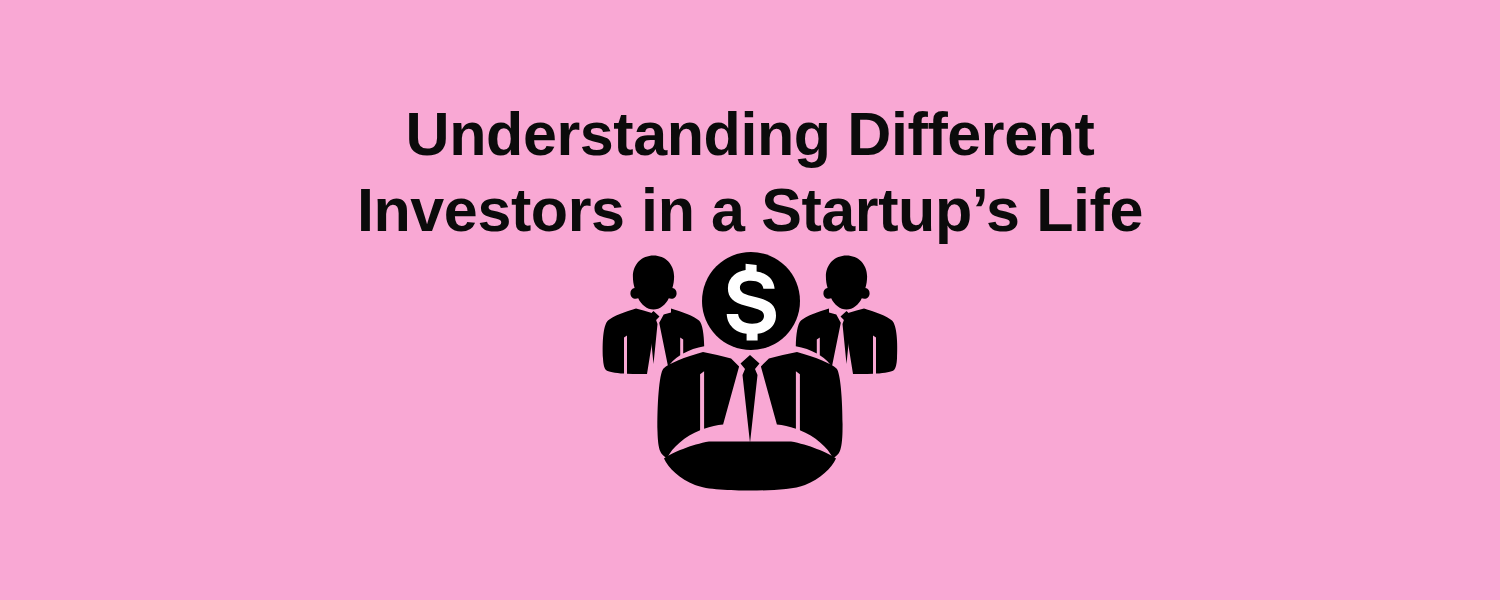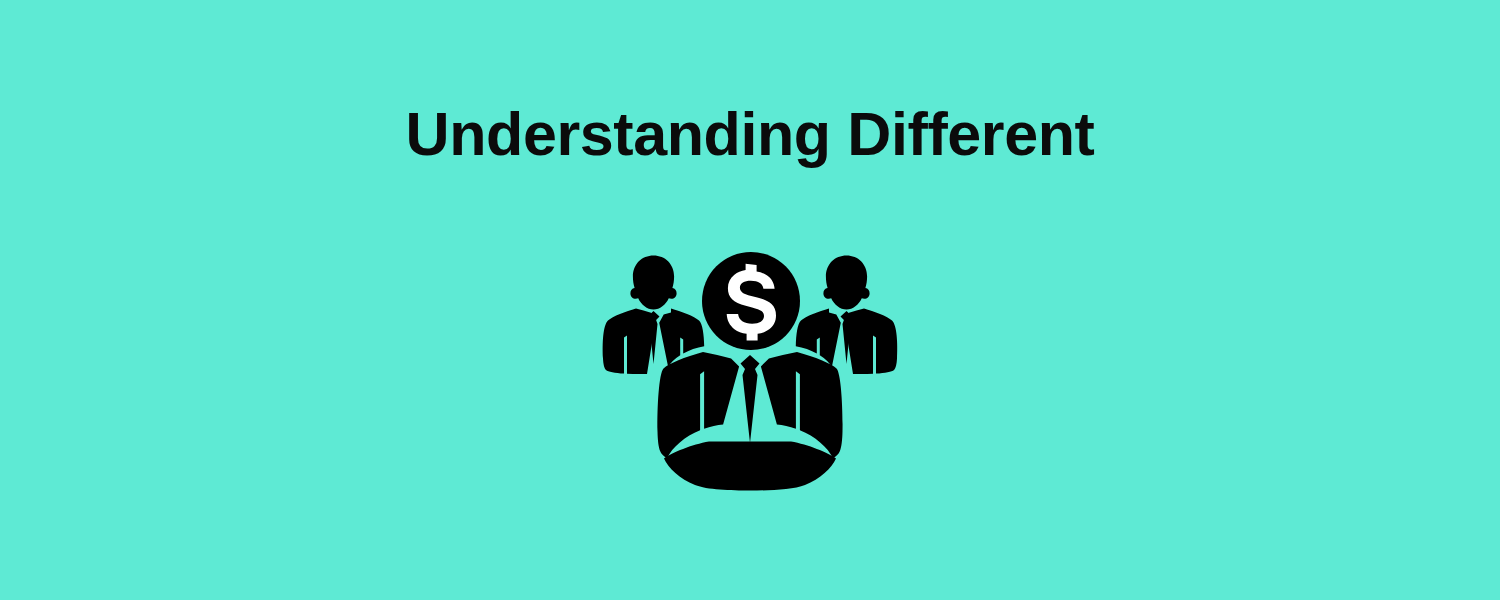--- a/index.html
+++ b/index.html
@@ -11,21 +11,21 @@
     width: 1500px;
     height: 600px;
     background: #ffffff;
     font-family: "Liberation Sans", sans-serif;
     overflow: hidden;
   }
   .canvas {
     position: relative;
     width: 1500px;
     height: 600px;
-    background: #5eead4;
+    background: #f9a8d4;
   }
 
   
   .title-block {
     position: absolute;
     left: 0;
     top: 96px;
     width: 1500px;
     text-align: center;
   }
@@ -54,20 +54,21 @@
     height: 250px;
   }
 </style>
 </head>
 <body>
 
 <div class="canvas">
 
   <div class="title-block">
     <span class="title-line">Understanding Different</span>
+    <span class="title-line">Investors in a Startup’s Life</span>
   </div>
 
   <div class="illustration">
     <svg viewBox="0 0 330 250" xmlns="http://www.w3.org/2000/svg">
 
       <g fill="#000000">
 
         <path d="M68.5 10.5
                  c-11.6 0 -20.6 8.6 -20.6 21.0
                  c0 4.0 0.6 8.0 1.7 11.5

